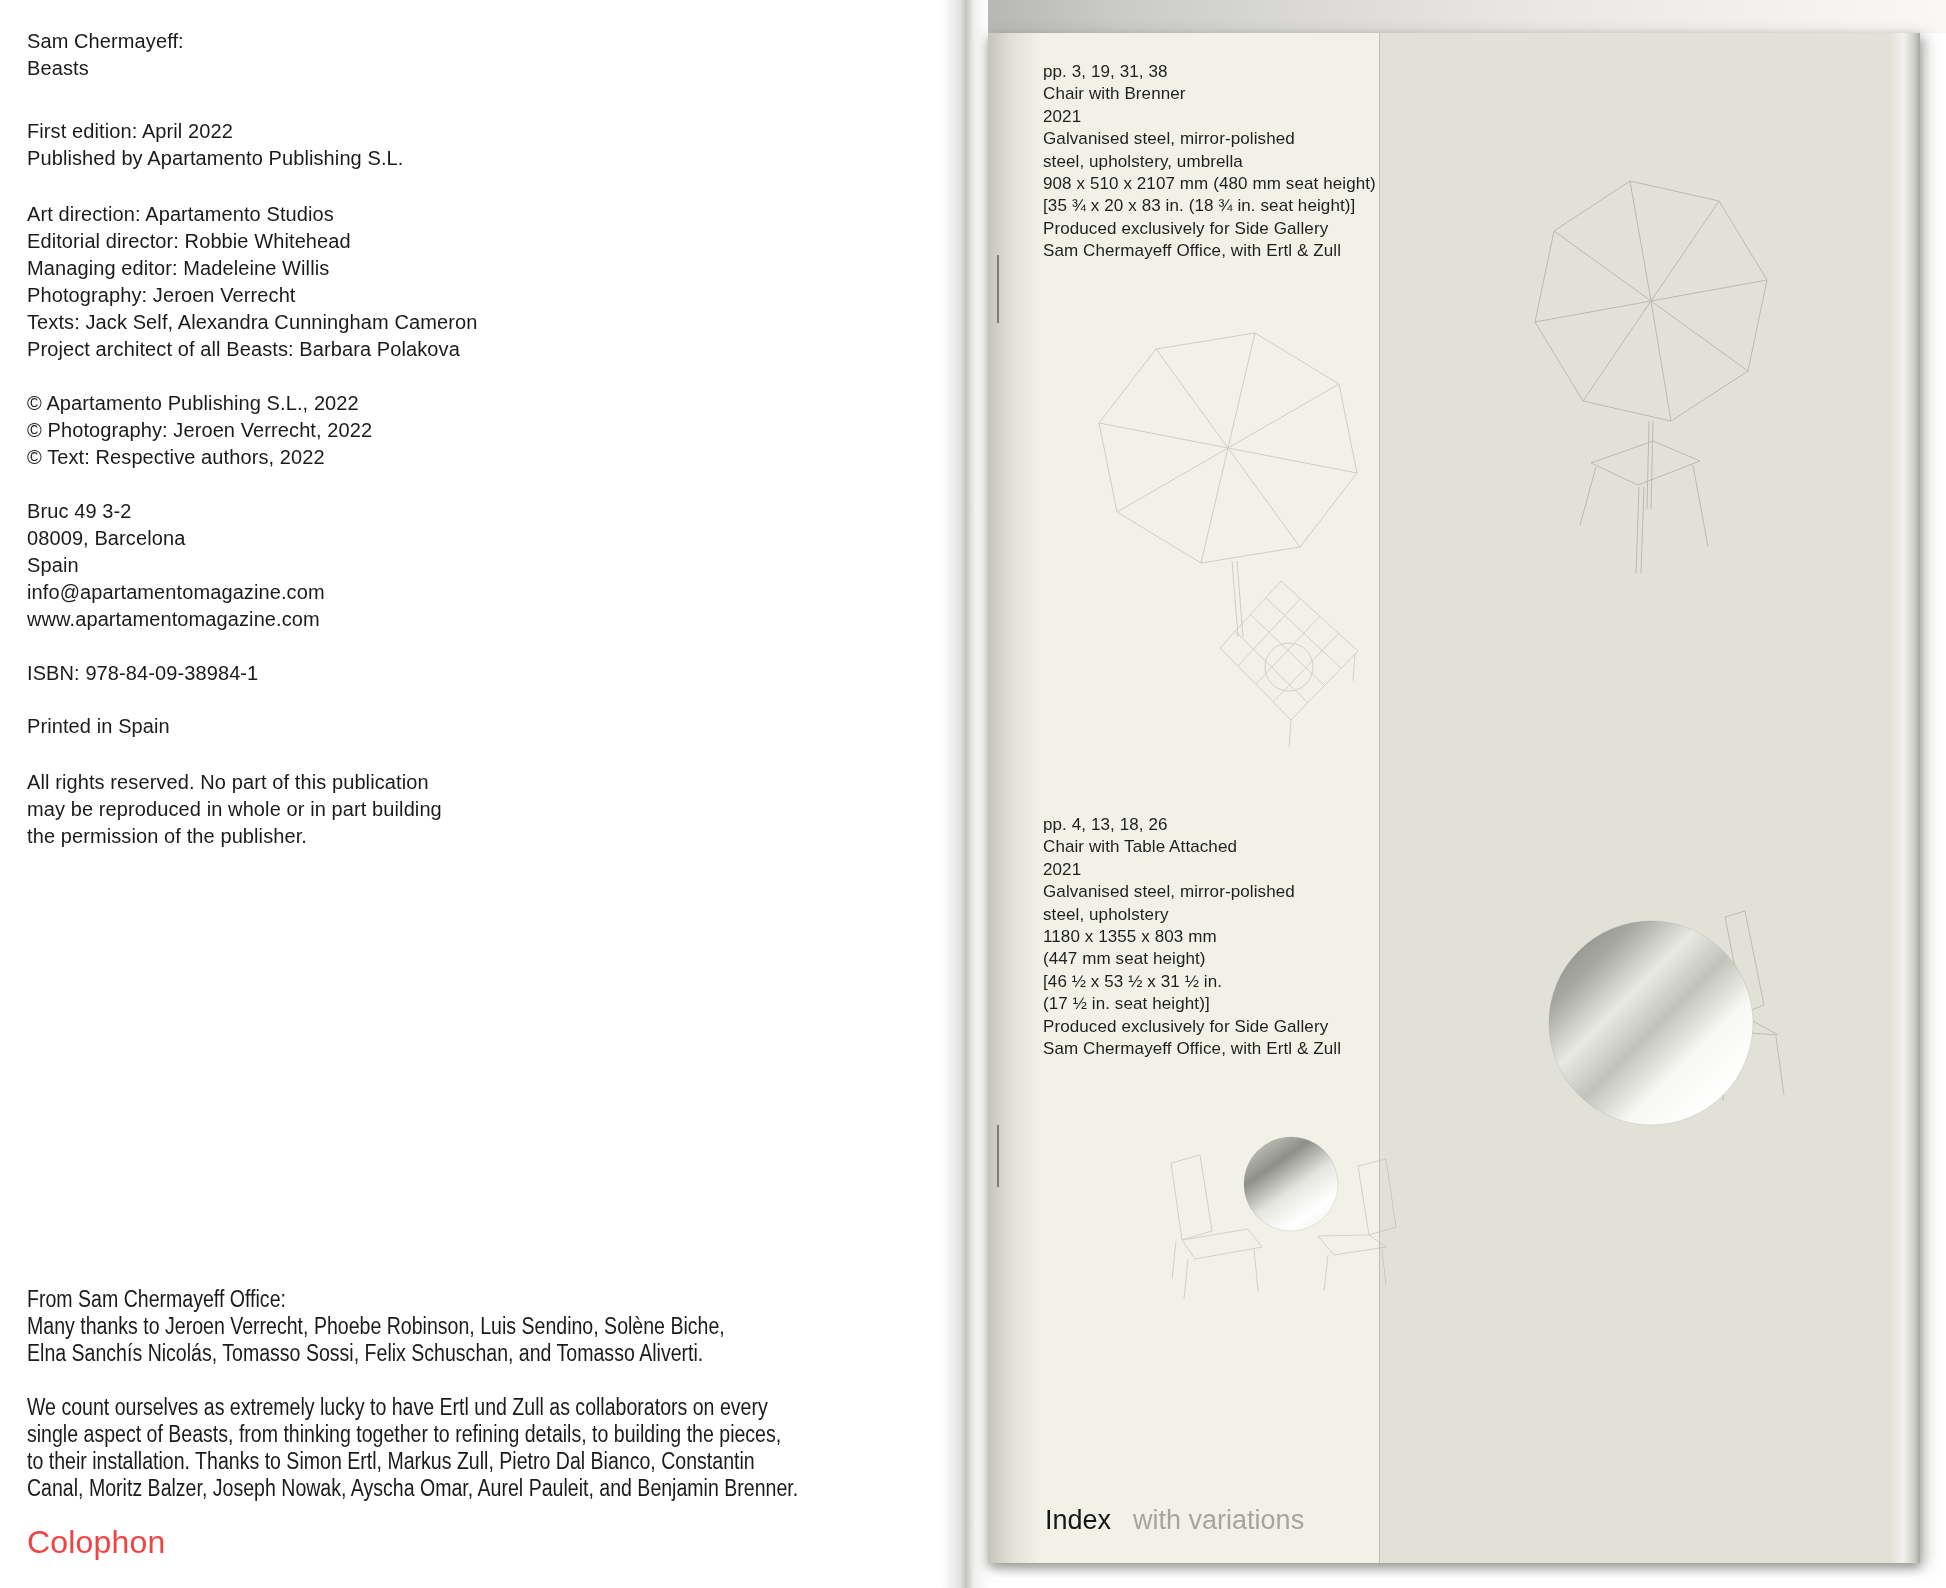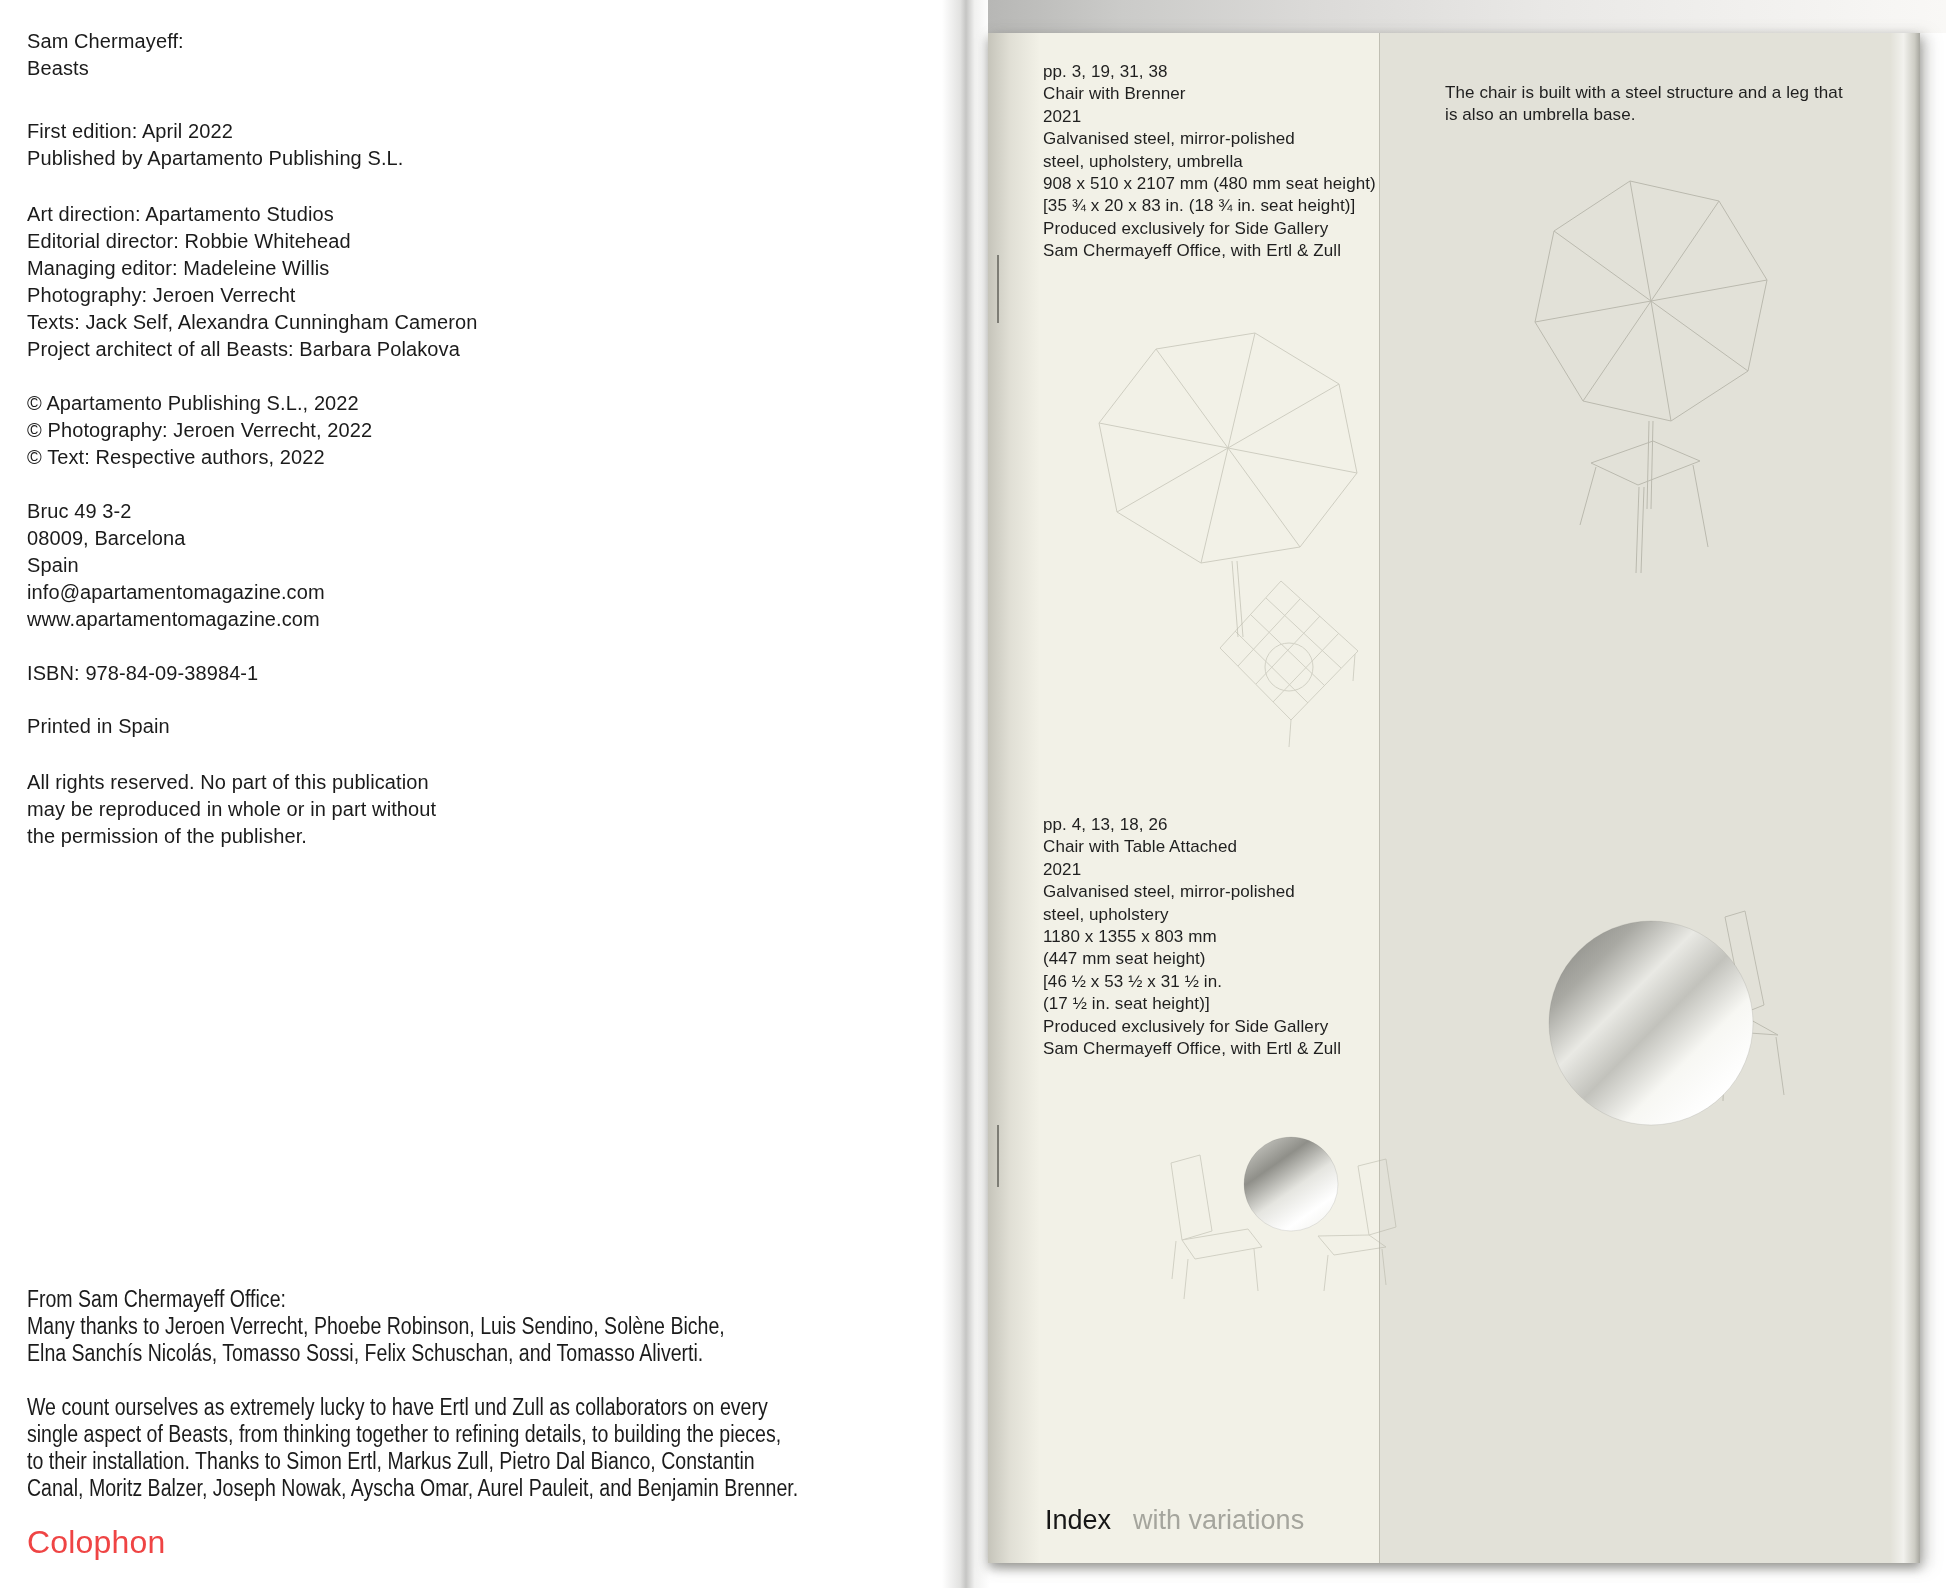--- a/index.html
+++ b/index.html
@@ -80,21 +80,21 @@
       <div class="ln">www.apartamentomagazine.com</div>
     </div>
   <div class="lp-block" style="top:660px">
       <div class="ln">ISBN: 978-84-09-38984-1</div>
     </div>
   <div class="lp-block" style="top:713px">
       <div class="ln">Printed in Spain</div>
     </div>
   <div class="lp-block" style="top:769px">
       <div class="ln">All rights reserved. No part of this publication</div>
-      <div class="ln">may be reproduced in whole or in part without</div>
+      <div class="ln">may be reproduced in whole or in part building</div>
       <div class="ln">the permission of the publisher.</div>
     </div>
   <div class="lp-block lp-cond" style="top:1286px">
       <div class="ln">From Sam Chermayeff Office:</div>
       <div class="ln">Many thanks to Jeroen Verrecht, Phoebe Robinson, Luis Sendino, Solène Biche,</div>
       <div class="ln">Elna Sanchís Nicolás, Tomasso Sossi, Felix Schuschan, and Tomasso Aliverti.</div>
     </div>
   <div class="lp-block lp-cond" style="top:1394px">
       <div class="ln">We count ourselves as extremely lucky to have Ertl und Zull as collaborators on every</div>
       <div class="ln">single aspect of Beasts, from thinking together to refining details, to building the pieces,</div>
@@ -206,24 +206,20 @@
       <div class="ln">pp. 3, 19, 31, 38</div>
       <div class="ln">Chair with Brenner</div>
       <div class="ln">2021</div>
       <div class="ln">Galvanised steel, mirror-polished</div>
       <div class="ln">steel, upholstery, umbrella</div>
       <div class="ln">908 x 510 x 2107 mm (480 mm seat height)</div>
       <div class="ln">[35 ¾ x 20 x 83 in. (18 ¾ in. seat height)]</div>
       <div class="ln">Produced exclusively for Side Gallery</div>
       <div class="ln">Sam Chermayeff Office, with Ertl &amp; Zull</div>
     </div>
-  <div class="rp-block rp-note rp-note-1">
-      <div class="ln">The chair is built with a steel structure and a leg that</div>
-      <div class="ln">is also an umbrella base.</div>
-    </div>
   <div class="rp-block rp-item rp-item-2">
       <div class="ln">pp. 4, 13, 18, 26</div>
       <div class="ln">Chair with Table Attached</div>
       <div class="ln">2021</div>
       <div class="ln">Galvanised steel, mirror-polished</div>
       <div class="ln">steel, upholstery</div>
       <div class="ln">1180 x 1355 x 803 mm</div>
       <div class="ln">(447 mm seat height)</div>
       <div class="ln">[46 ½ x 53 ½ x 31 ½ in.</div>
       <div class="ln">(17 ½ in. seat height)]</div>

